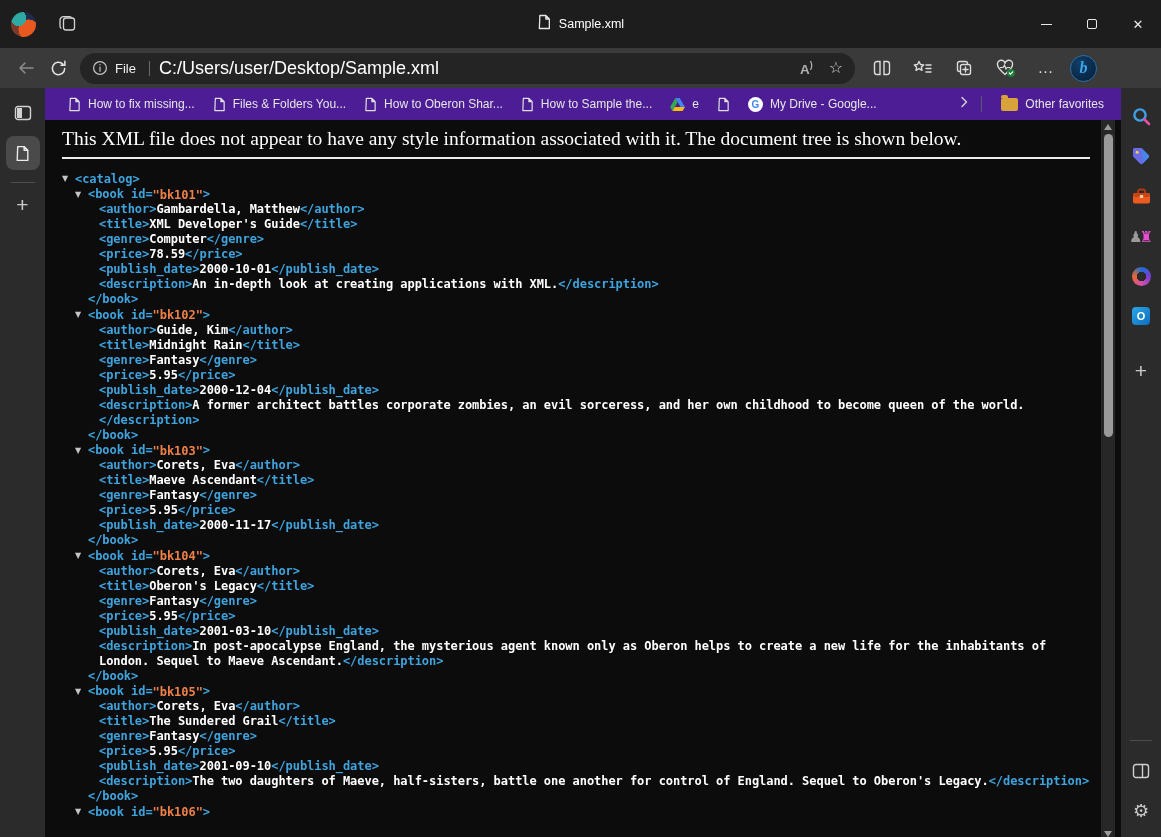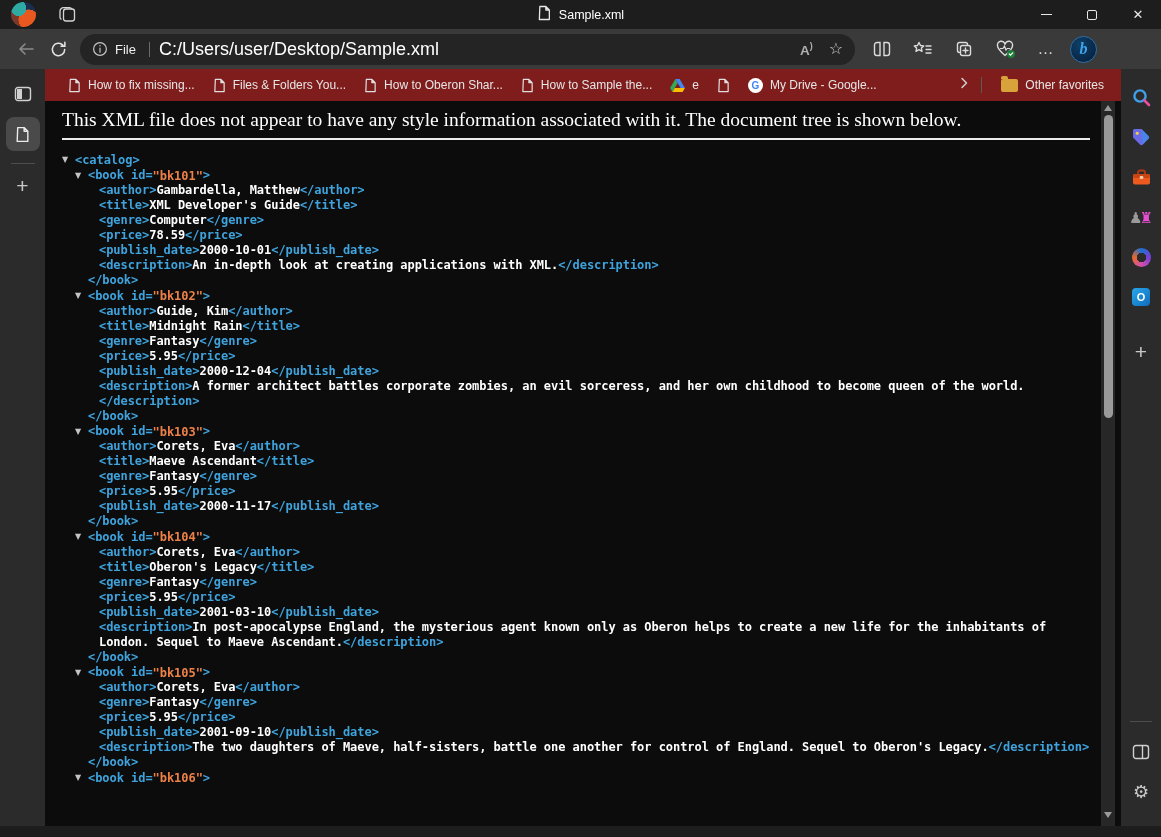--- a/index.html
+++ b/index.html
@@ -1,20 +1,20 @@
 <!DOCTYPE html>
 <html><head>
 <meta charset="utf-8">
 <style>
   * { box-sizing: border-box; margin: 0; padding: 0; }
   html,body { width:1161px; height:837px; overflow:hidden; }
   body { font-family:"Liberation Sans", sans-serif; background:#1d1d1d; color:#e8e8e8; }
 
   
-  .titlebar { height:29px; background:#1d1d1d; display:flex; align-items:center; position:relative; }
+  .titlebar { height:48px; background:#1d1d1d; display:flex; align-items:center; position:relative; }
   .avatar { width:25px; height:25px; border-radius:50%; margin-left:11px;
     background: radial-gradient(circle at 30% 25%, #2fa9a4 0 30%, transparent 31%),
                 radial-gradient(circle at 70% 70%, #e8581f 0 40%, transparent 41%),
                 radial-gradient(circle at 60% 20%, #1b2d4f 0 45%, transparent 46%),
                 #7a3a2a; }
   .ws-icon { margin-left:21px; display:flex; }
   .tab-center { position:absolute; left:50%; transform:translateX(-50%); display:flex; align-items:center; gap:8px; }
   .tab-title { font-size:12.5px; color:#ffffff; }
   .win-controls { margin-left:auto; display:flex; height:40px; }
   .win-btn { width:46px; height:40px; display:flex; align-items:center; justify-content:center; color:#e8e8e8; font-size:13px; }
@@ -45,21 +45,21 @@
   .lower { display:flex; height:757px; }
   .left-rail { width:45px; background:#2b2b2b; display:flex; flex-direction:column; align-items:center; padding-top:10px; flex:0 0 auto; }
   .rail-btn { width:34px; height:30px; display:flex; align-items:center; justify-content:center; }
   .tab-tile { width:34px; height:34px; background:#4a4a4a; border-radius:8px; display:flex; align-items:center; justify-content:center; margin-top:8px; }
   .rail-div { width:24px; height:1px; background:#4d4d4d; margin:12px 0 6px; }
   .plus { color:#c8c8c8; font-size:21px; font-weight:300; line-height:1; }
 
   .middle { flex:1; display:flex; flex-direction:column; min-width:0; }
 
   
-  .favbar { height:32px; background:#7f1d1d; display:flex; align-items:center; padding:0 8px 0 14px; flex:0 0 auto; }
+  .favbar { height:32px; background:#4c1d95; display:flex; align-items:center; padding:0 8px 0 14px; flex:0 0 auto; }
   .fav-item { display:flex; align-items:center; gap:7px; padding:0 9px; height:26px; border-radius:4px; color:#e6e6e6; font-size:12px; white-space:nowrap; }
   .fav-right { margin-left:auto; display:flex; align-items:center; }
   .fav-sep { width:1px; height:16px; background:#5a5a5a; margin:0 10px; }
   .chev { color:#d0d0d0; }
   .gball { width:15px; height:15px; border-radius:50%; background:#ffffff; color:#4285F4; font-size:10px; font-weight:bold; display:inline-flex; align-items:center; justify-content:center; }
   .folder { width:17px; height:13px; background:#D9A33C; border-radius:2px; position:relative; display:inline-block; }
   .folder::before { content:""; position:absolute; top:-3px; left:0; width:7px; height:3px; background:#D9A33C; border-radius:2px 2px 0 0; }
 
   
   .content-row { flex:1; display:flex; min-height:0; background:#0c0c0c; }
@@ -299,20 +299,21 @@
             <div class="line" style="padding-left: 26px;"><span class="mk">▼</span><span class="tg">&lt;book id=</span><span class="av">"bk104"</span><span class="tg">&gt;</span></div>
             <div class="line" style="padding-left: 37px;"><span class="tg">&lt;author&gt;</span><span>Corets, Eva</span><span class="tg">&lt;/author&gt;</span></div>
             <div class="line" style="padding-left: 37px;"><span class="tg">&lt;title&gt;</span><span>Oberon's Legacy</span><span class="tg">&lt;/title&gt;</span></div>
             <div class="line" style="padding-left: 37px;"><span class="tg">&lt;genre&gt;</span><span>Fantasy</span><span class="tg">&lt;/genre&gt;</span></div>
             <div class="line" style="padding-left: 37px;"><span class="tg">&lt;price&gt;</span><span>5.95</span><span class="tg">&lt;/price&gt;</span></div>
             <div class="line" style="padding-left: 37px;"><span class="tg">&lt;publish_date&gt;</span><span>2001-03-10</span><span class="tg">&lt;/publish_date&gt;</span></div>
             <div class="line" style="padding-left: 37px;"><span class="tg">&lt;description&gt;</span><span>In post-apocalypse England, the mysterious agent known only as Oberon helps to create a new life for the inhabitants of London. Sequel to Maeve Ascendant.</span><span class="tg">&lt;/description&gt;</span></div>
             <div class="line" style="padding-left: 26px;"><span class="tg">&lt;/book&gt;</span></div>
             <div class="line" style="padding-left: 26px;"><span class="mk">▼</span><span class="tg">&lt;book id=</span><span class="av">"bk105"</span><span class="tg">&gt;</span></div>
             <div class="line" style="padding-left: 37px;"><span class="tg">&lt;author&gt;</span><span>Corets, Eva</span><span class="tg">&lt;/author&gt;</span></div>
+            <div class="line" style="padding-left: 37px;"><span class="tg">&lt;title&gt;</span><span>The Sundered Grail</span><span class="tg">&lt;/title&gt;</span></div>
             <div class="line" style="padding-left: 37px;"><span class="tg">&lt;genre&gt;</span><span>Fantasy</span><span class="tg">&lt;/genre&gt;</span></div>
             <div class="line" style="padding-left: 37px;"><span class="tg">&lt;price&gt;</span><span>5.95</span><span class="tg">&lt;/price&gt;</span></div>
             <div class="line" style="padding-left: 37px;"><span class="tg">&lt;publish_date&gt;</span><span>2001-09-10</span><span class="tg">&lt;/publish_date&gt;</span></div>
             <div class="line" style="padding-left: 37px;"><span class="tg">&lt;description&gt;</span><span>The two daughters of Maeve, half-sisters, battle one another for control of England. Sequel to Oberon's Legacy.</span><span class="tg">&lt;/description&gt;</span></div>
             <div class="line" style="padding-left: 26px;"><span class="tg">&lt;/book&gt;</span></div>
             <div class="line" style="padding-left: 26px;"><span class="mk">▼</span><span class="tg">&lt;book id=</span><span class="av">"bk106"</span><span class="tg">&gt;</span></div>
           </div>
       </div>
       <div class="scrollbar">
         <div class="sb-up"></div>

